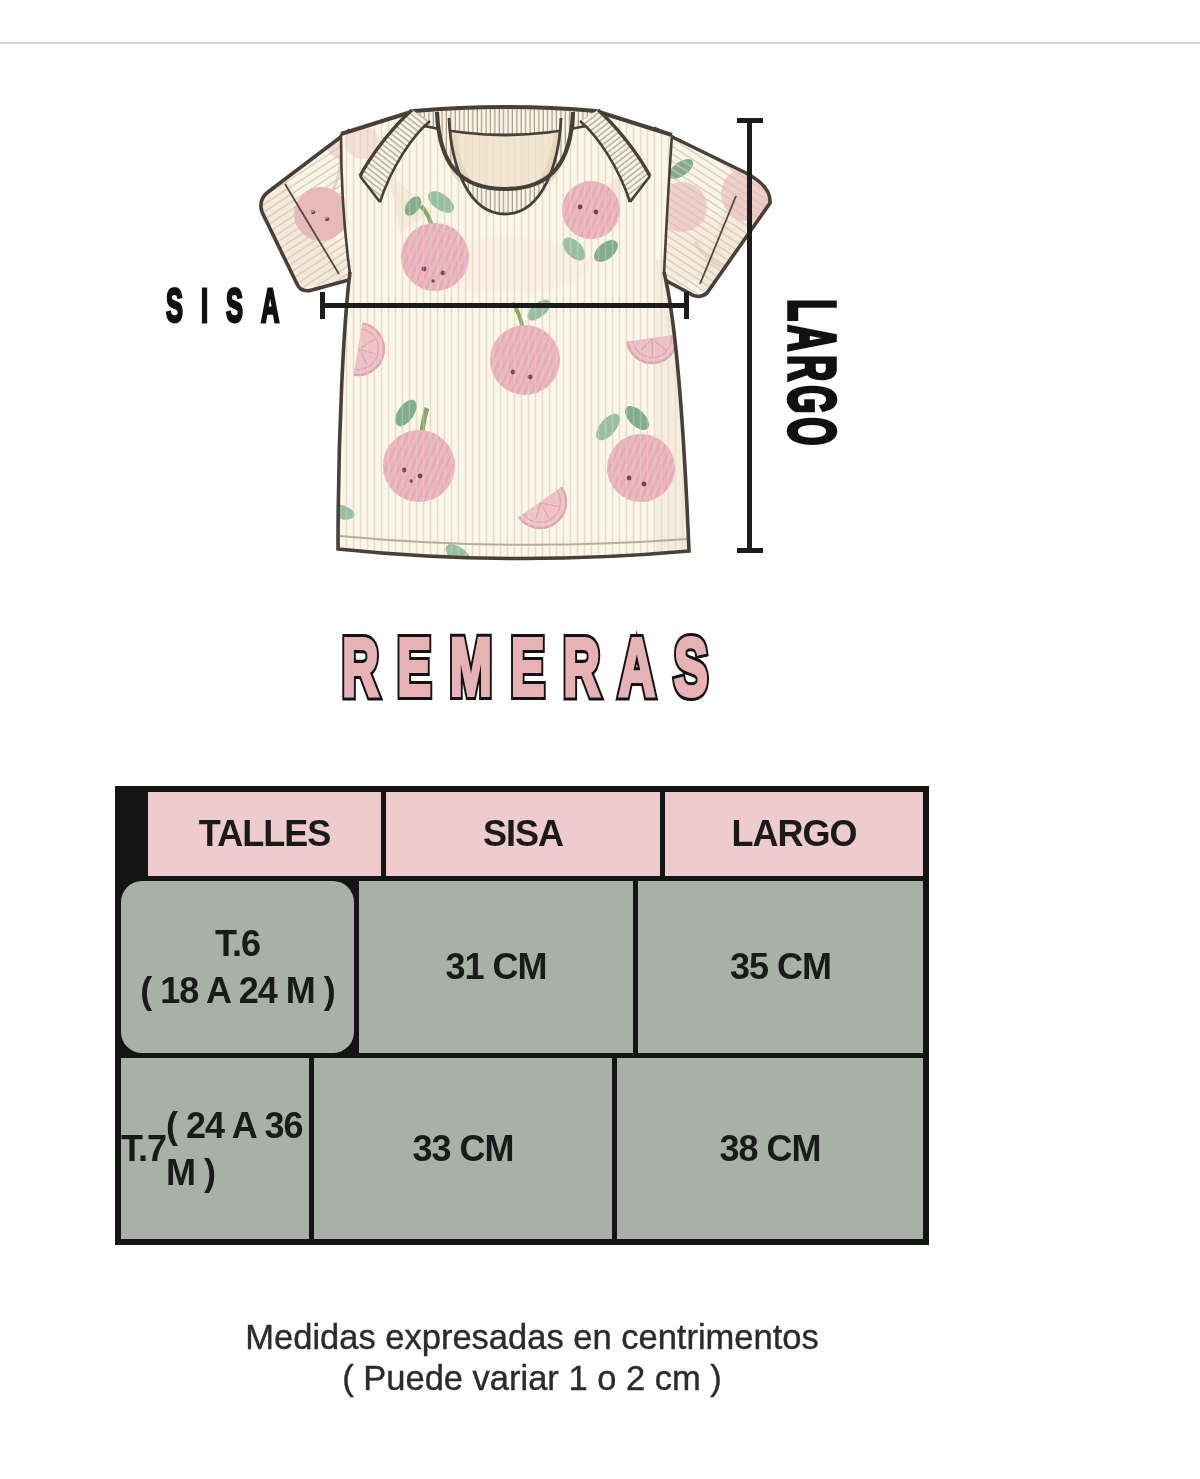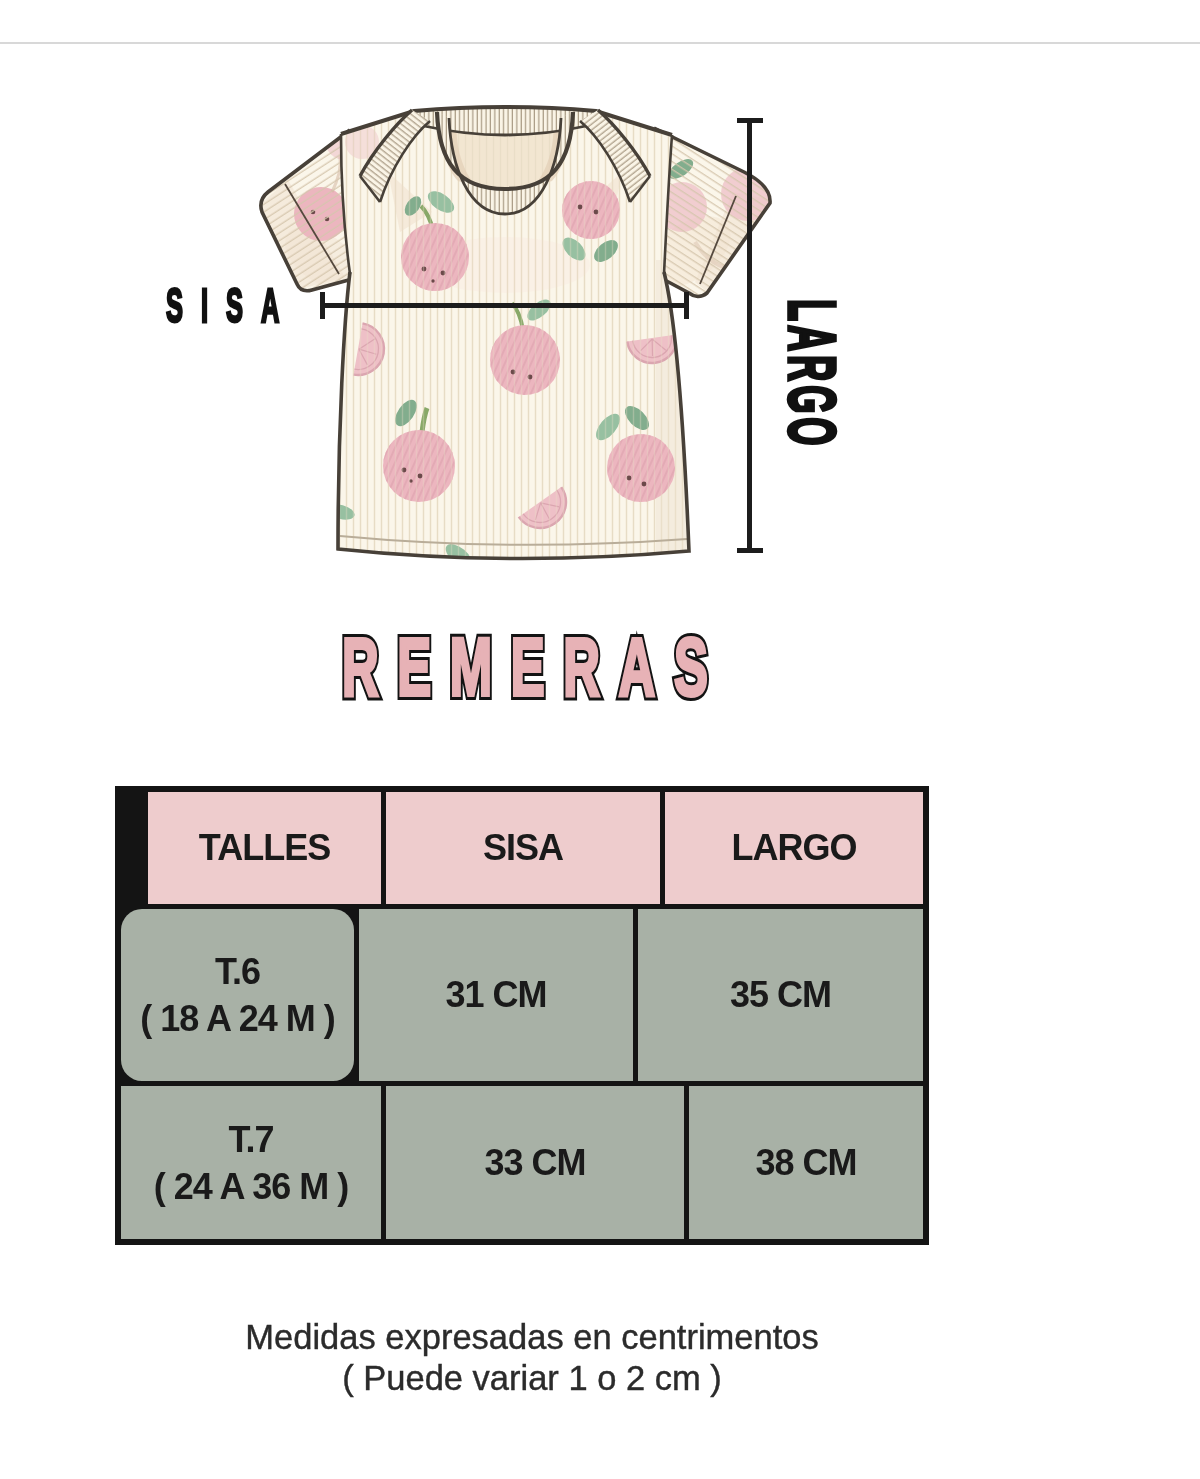--- a/index.html
+++ b/index.html
@@ -241,21 +241,21 @@
 
   <g transform="translate(342,695) scale(0.62,1)" font-size="82" font-weight="bold" letter-spacing="30">
     <text x="0" y="0" stroke="#131313" stroke-width="10">REMERAS</text>
     <text x="0" y="0" fill="#e7b2b6" stroke="#e7b2b6" stroke-width="3.8">REMERAS</text>
   </g>
 </svg>
 
 <div class="abs" style="left:115px;top:786px;width:814px;height:459px;background:#141414;">
   <div style="position:absolute;left:6px;top:6px;width:802px;height:447px;display:flex;flex-direction:column;">
 
-    <div style="display:flex;height:112px;padding-left:27px;">
+    <div style="display:flex;height:84px;padding-left:27px;">
 
       <div style="width:233px;background:#eecccd;display:flex;align-items:center;justify-content:center;font-weight:bold;font-size:36px;letter-spacing:-1px;color:#1a1a1a;">TALLES</div>
       <div style="width:5px;background:#141414;"></div>
 
       <div style="width:274px;background:#eecccd;display:flex;align-items:center;justify-content:center;font-weight:bold;font-size:36px;letter-spacing:-1px;color:#1a1a1a;">SISA</div>
       <div style="width:5px;background:#141414;"></div>
 
       <div style="flex:1;background:#eecccd;display:flex;align-items:center;justify-content:center;font-weight:bold;font-size:36px;letter-spacing:-1px;color:#1a1a1a;">LARGO</div>
     </div>
     <div style="height:5px;background:#141414;"></div>
@@ -266,21 +266,21 @@
           <span>( 18 A 24 M )</span>
         </div>
       <div style="width:5px;background:#141414;"></div>
       <div style="width:274px;background:#a8b1a6;display:flex;align-items:center;justify-content:center;font-weight:bold;font-size:36px;letter-spacing:-1px;color:#1a1a1a;">31 CM</div>
       <div style="width:5px;background:#141414;"></div>
       <div style="flex:1;background:#a8b1a6;display:flex;align-items:center;justify-content:center;font-weight:bold;font-size:36px;letter-spacing:-1px;color:#1a1a1a;">35 CM</div>
     </div>
     <div style="height:5px;background:#141414;"></div>
 
     <div style="display:flex;flex:1;">
-      <div style="width:260px;background:#a8b1a6;display:flex;flex-direction:column;align-items:center;justify-content:center;font-weight:bold;font-size:36px;letter-spacing:-1px;color:#1a1a1a;line-height:47px;">
+      <div style="width:188px;background:#a8b1a6;display:flex;flex-direction:row;align-items:center;justify-content:center;font-weight:bold;font-size:36px;letter-spacing:-1px;color:#1a1a1a;line-height:47px;">
           <span>T.7</span>
           <span>( 24 A 36 M )</span>
         </div>
       <div style="width:5px;background:#141414;"></div>
       <div style="width:298px;background:#a8b1a6;display:flex;align-items:center;justify-content:center;font-weight:bold;font-size:36px;letter-spacing:-1px;color:#1a1a1a;">33 CM</div>
       <div style="width:5px;background:#141414;"></div>
       <div style="flex:1;background:#a8b1a6;display:flex;align-items:center;justify-content:center;font-weight:bold;font-size:36px;letter-spacing:-1px;color:#1a1a1a;">38 CM</div>
     </div>
   </div>
 </div>

